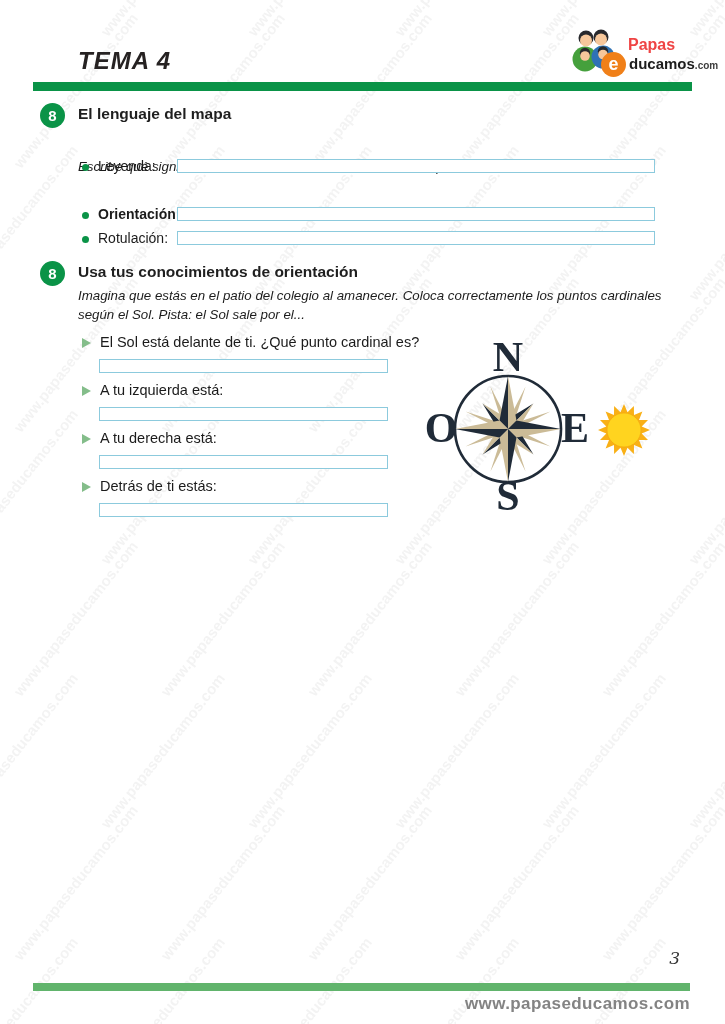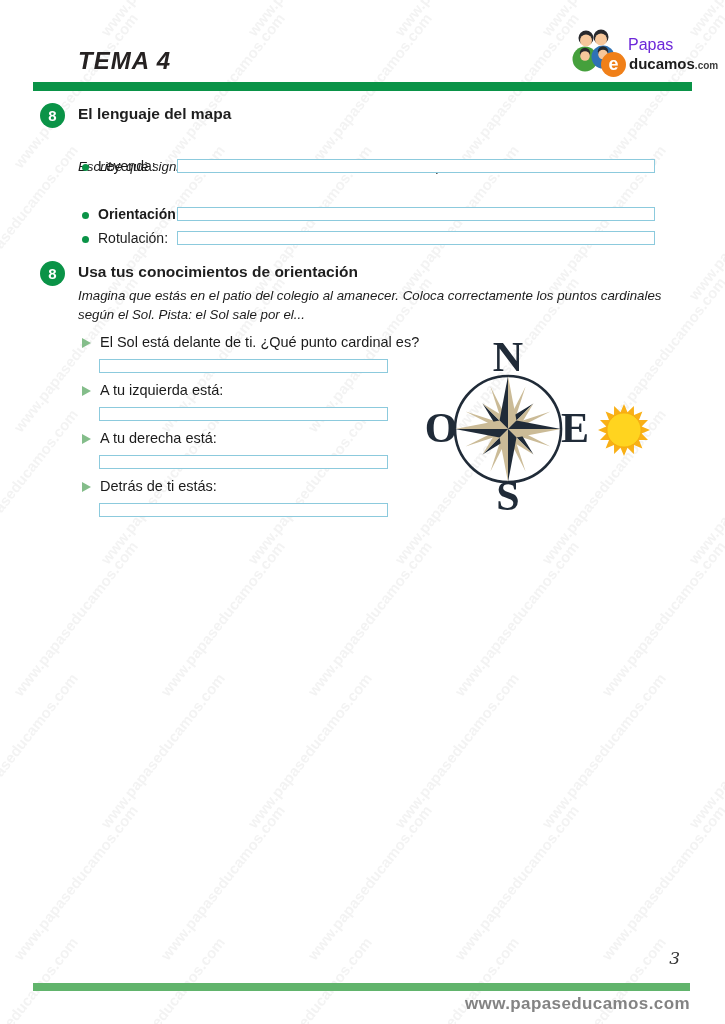--- a/index.html
+++ b/index.html
@@ -25,21 +25,21 @@
     position:absolute;white-space:nowrap;font-weight:bold;font-size:15px;
     color:rgba(45,45,45,0.06);transform:rotate(-52deg);
   }
   .content{position:absolute;inset:0;z-index:1;}
 
   
   .tema-title{position:absolute;left:78px;top:47px;font-size:24px;font-weight:800;letter-spacing:1px;color:#262222;font-style:italic;}
   .top-bar{position:absolute;left:33px;top:82px;width:659px;height:9px;background:var(--brand-green);}
   .logo{position:absolute;left:570px;top:26px;width:145px;height:58px;}
   .logo-mark{position:absolute;left:0;top:0;}
-  .logo-papas{position:absolute;left:58px;top:10px;font-size:16px;font-weight:400;color:#6d28d9;}
+  .logo-papas{position:absolute;left:58px;top:10px;font-size:16px;font-weight:700;color:#ef4444;}
   .logo-e-badge{
     position:absolute;left:31px;top:26px;width:25px;height:25px;border-radius:50%;
     background:var(--logo-orange);color:#fff;font-weight:800;font-size:18px;
     text-align:center;line-height:24px;
   }
   .logo-line2{position:absolute;left:59px;top:29px;font-size:15px;font-weight:800;color:#1d1d1d;white-space:nowrap;}
   .logo-suffix{font-size:10px;font-weight:700;color:#3c3c3c;}
 
   
   .sec-circle{

